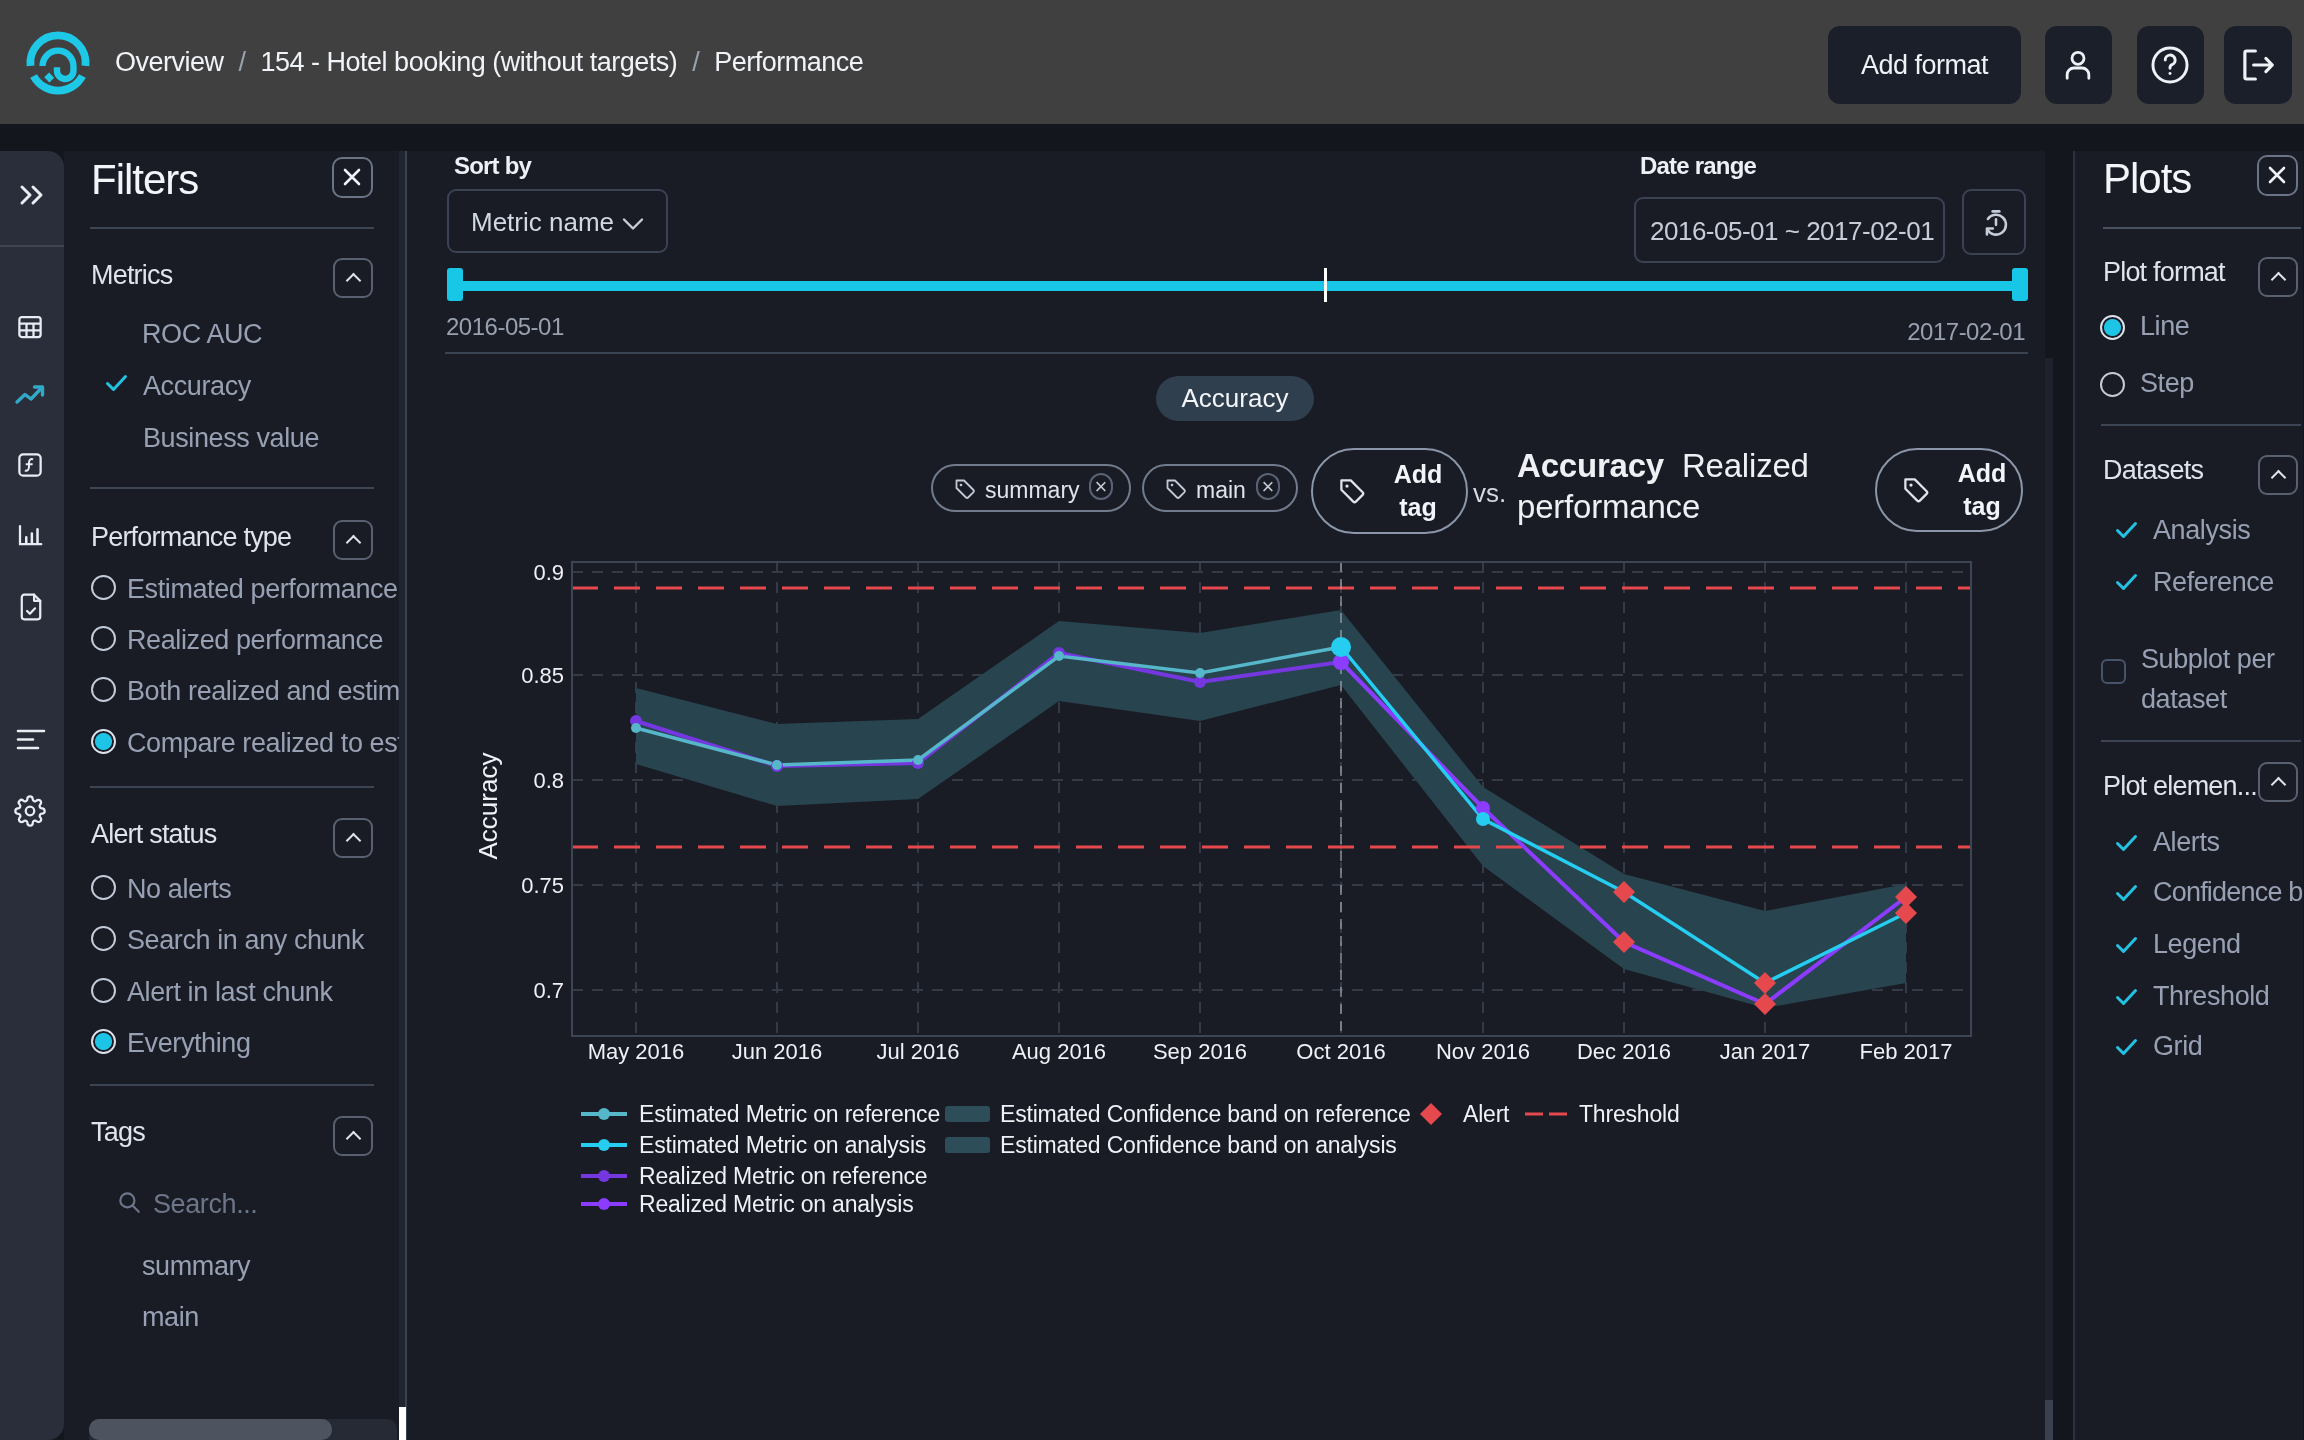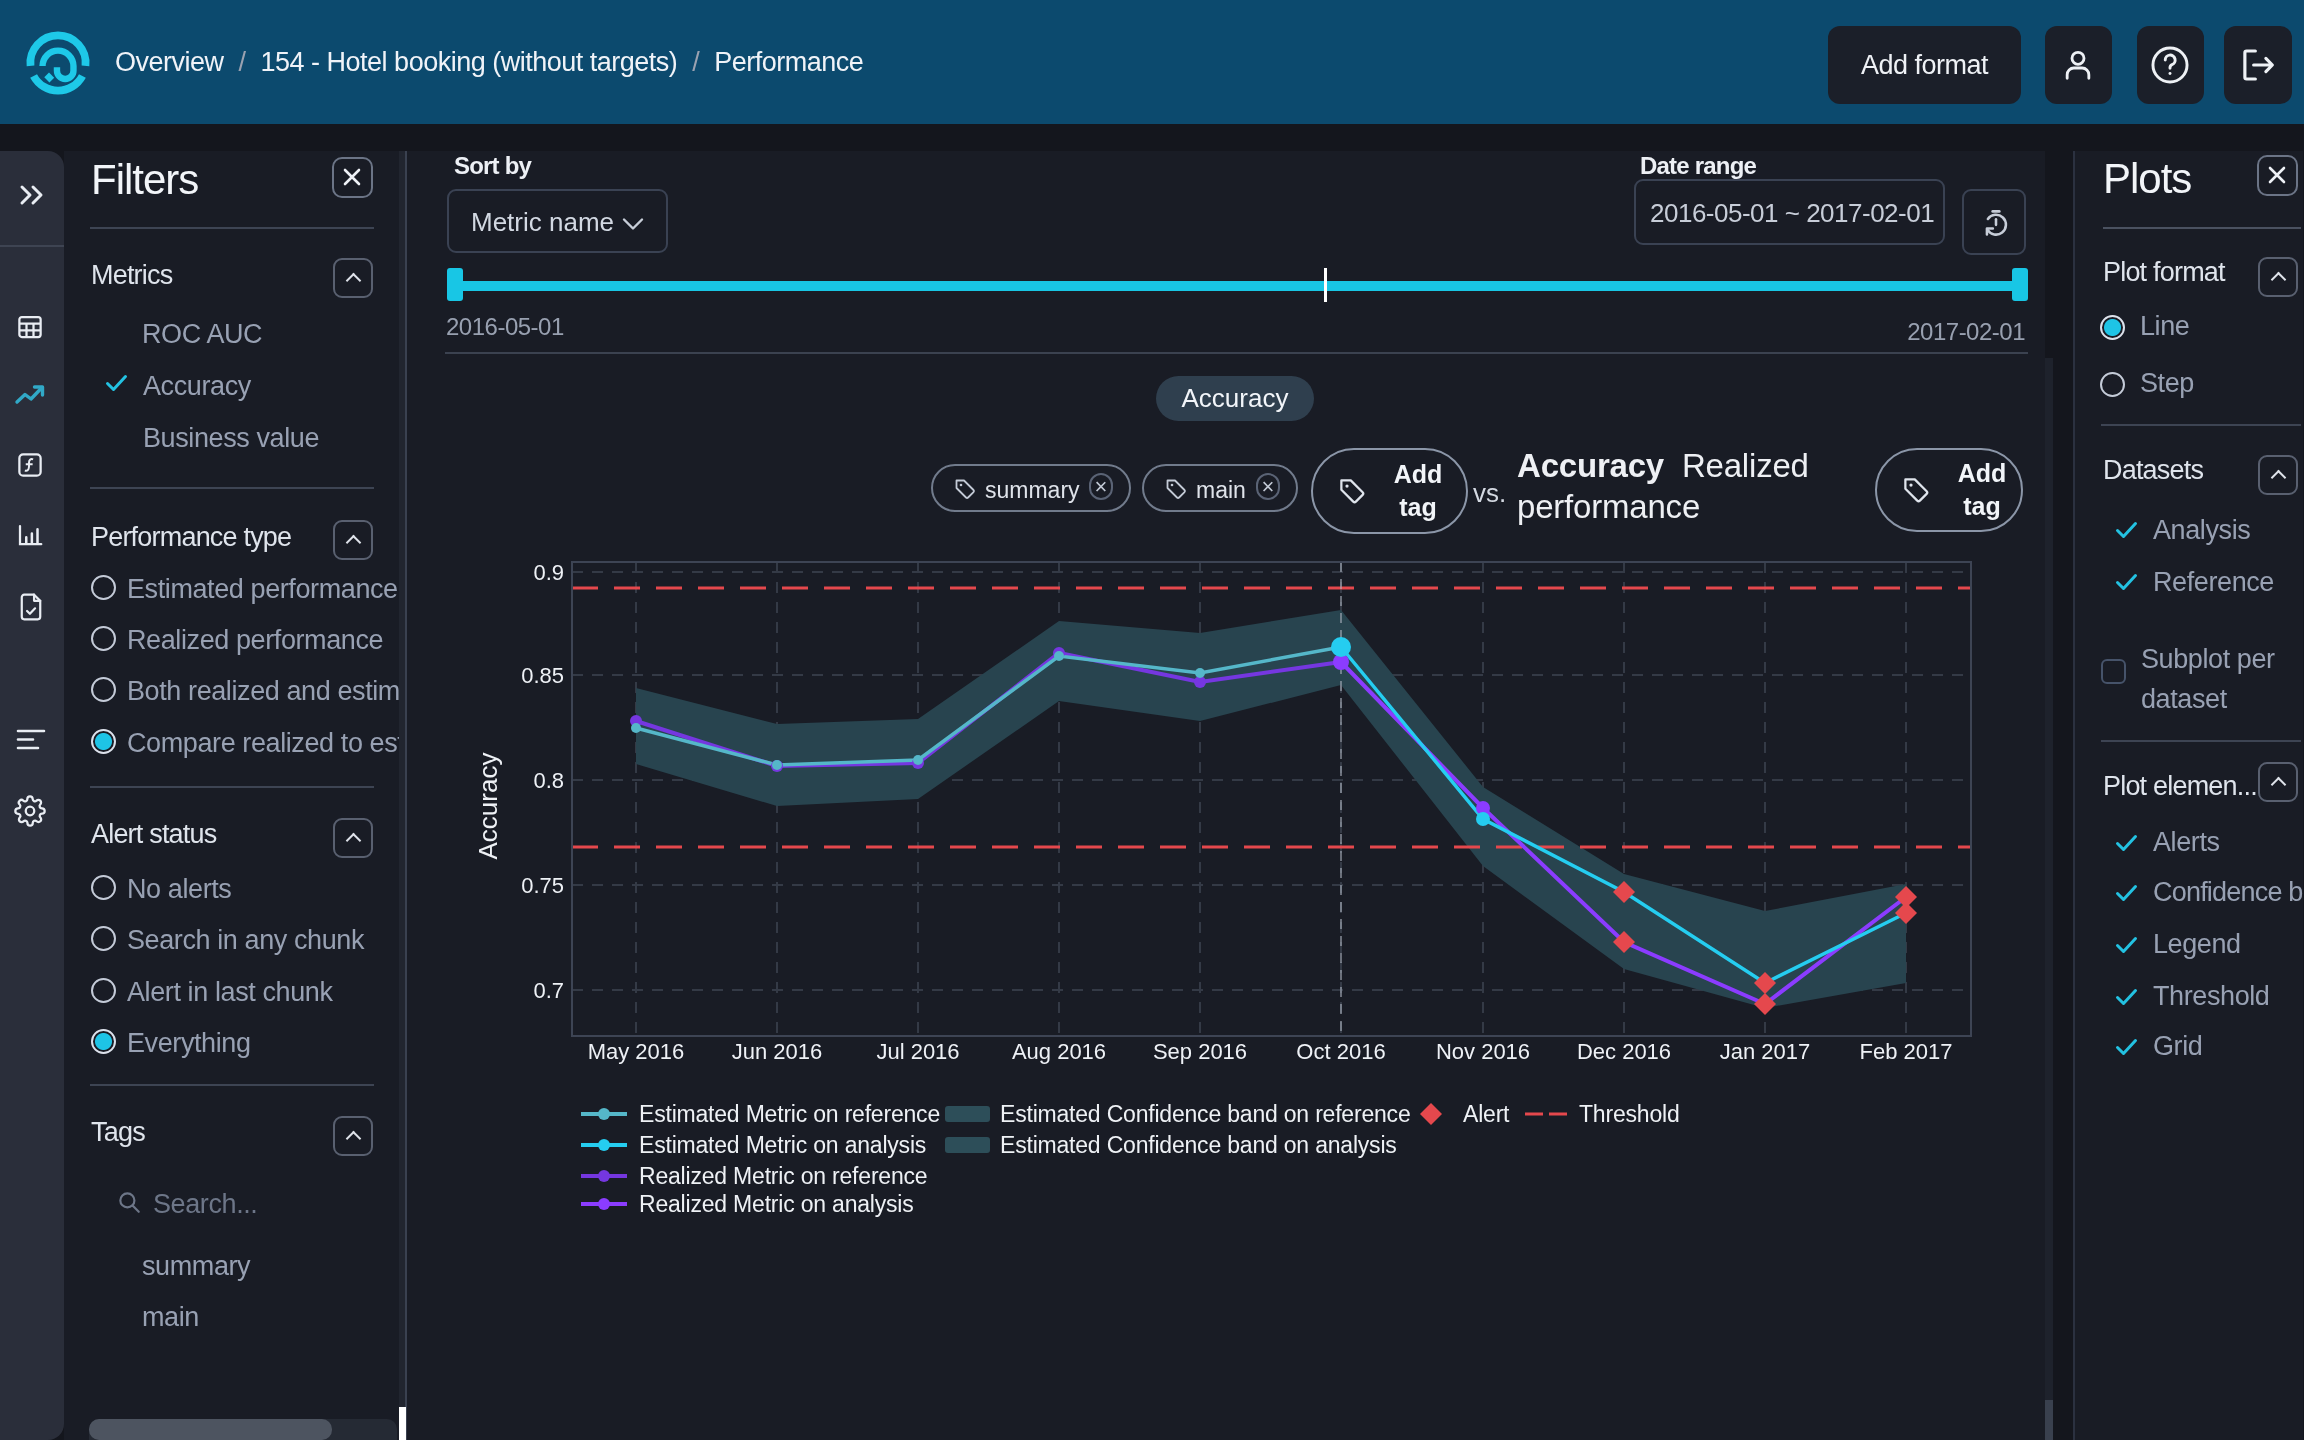--- a/index.html
+++ b/index.html
@@ -1,18 +1,18 @@
 <!DOCTYPE html>
 <html><head>
 <meta charset="utf-8">
 <style>
 * { margin:0; padding:0; box-sizing:border-box; }
 html,body { width:2304px; height:1440px; background:#14161d; font-family:"Liberation Sans", sans-serif; overflow:hidden; }
 .abs { position:absolute; }
-#topbar { position:absolute; left:0; top:0; width:2304px; height:124px; background:#0c4a6e;text-align:center; }
+#topbar { position:absolute; left:0; top:0; width:2304px; height:124px; background:#404040;text-align:center; }
 .tbtn { position:absolute; top:26px; height:78px; background:#1b1f29; border-radius:12px; }
 #rail { position:absolute; left:0; top:151px; width:64px; height:1289px; background:#2a2e3a; border-radius:0 16px 16px 0; }
 #fpanel { position:absolute; left:64px; top:151px; width:335px; height:1289px; background:#191c25; }
 #main { position:absolute; left:407px; top:151px; width:1638px; height:1289px; background:#191c25; }
 #ppanel { position:absolute; left:2053px; top:151px; width:230px; height:1289px; background:#191c25; border-left:2px solid #2b3140;margin-left:20px; }
 .check { position:absolute; width:23px; height:20px; }
 .hdr { font-size:27px; letter-spacing:-0.8px; color:#dfe4ec; }
 .item { font-size:27px; letter-spacing:-0.4px; color:#98a1b3; white-space:nowrap; }
 .divider { position:absolute; height:2px; background:#3d4453; }
 .sqbtn { position:absolute; border:2px solid #6b7486; border-radius:10px; }
@@ -157,21 +157,21 @@
 <div class="abs" style="left:399px;top:1407px;width:7px;height:33px;background:#ffffff"></div>
 <div id="main">
   <div class="abs" style="left:47px;top:1px;font-size:24px;letter-spacing:-0.8px;font-weight:bold;color:#edf0f5">Sort by</div>
   <div class="abs inputbox" style="left:40px;top:38px;width:221px;height:64px">
     <span style="position:absolute;left:22px;top:16px;font-size:26px;color:#d2d8e2;white-space:nowrap">Metric name</span>
     <svg width="22" height="14" viewBox="0 0 22 14" style="position:absolute;right:22px;top:26px" fill="none" stroke="#c7cdd8" stroke-width="2.4" stroke-linecap="round" stroke-linejoin="round">
         <path d="M 2 2.5 L 11 11.5 L 20 2.5"></path>
       </svg>
   </div>
   <div class="abs" style="left:1233px;top:1px;font-size:24px;letter-spacing:-0.8px;font-weight:bold;color:#edf0f5">Date range</div>
-  <div class="abs inputbox" style="left:1227px;top:28px;width:311px;height:66px">
+  <div class="abs inputbox" style="left:1227px;top:46px;width:311px;height:66px">
     <span style="position:absolute;left:14px;top:17px;font-size:26px;letter-spacing:-0.5px;color:#c7cdd8;white-space:nowrap">2016-05-01 ~ 2017-02-01</span>
   </div>
   <div class="abs inputbox" style="left:1555px;top:38px;width:64px;height:66px">
     <svg width="34" height="34" viewBox="0 0 24 24" style="position:absolute;left:15px;top:16px" fill="none" stroke="#c7cdd8" stroke-width="1.8" stroke-linecap="round">
       <path d="M 6.27 8.48 A 7 7 0 1 1 5.94 16"></path>
       <path d="M 9.8 15.2 H 5.6 V 19.4" stroke-linejoin="round"></path>
       <path d="M 12 8.6 V 12.6"></path>
       <path d="M 9.7 3.1 H 14.3" stroke-width="2"></path>
     </svg>
   </div>

